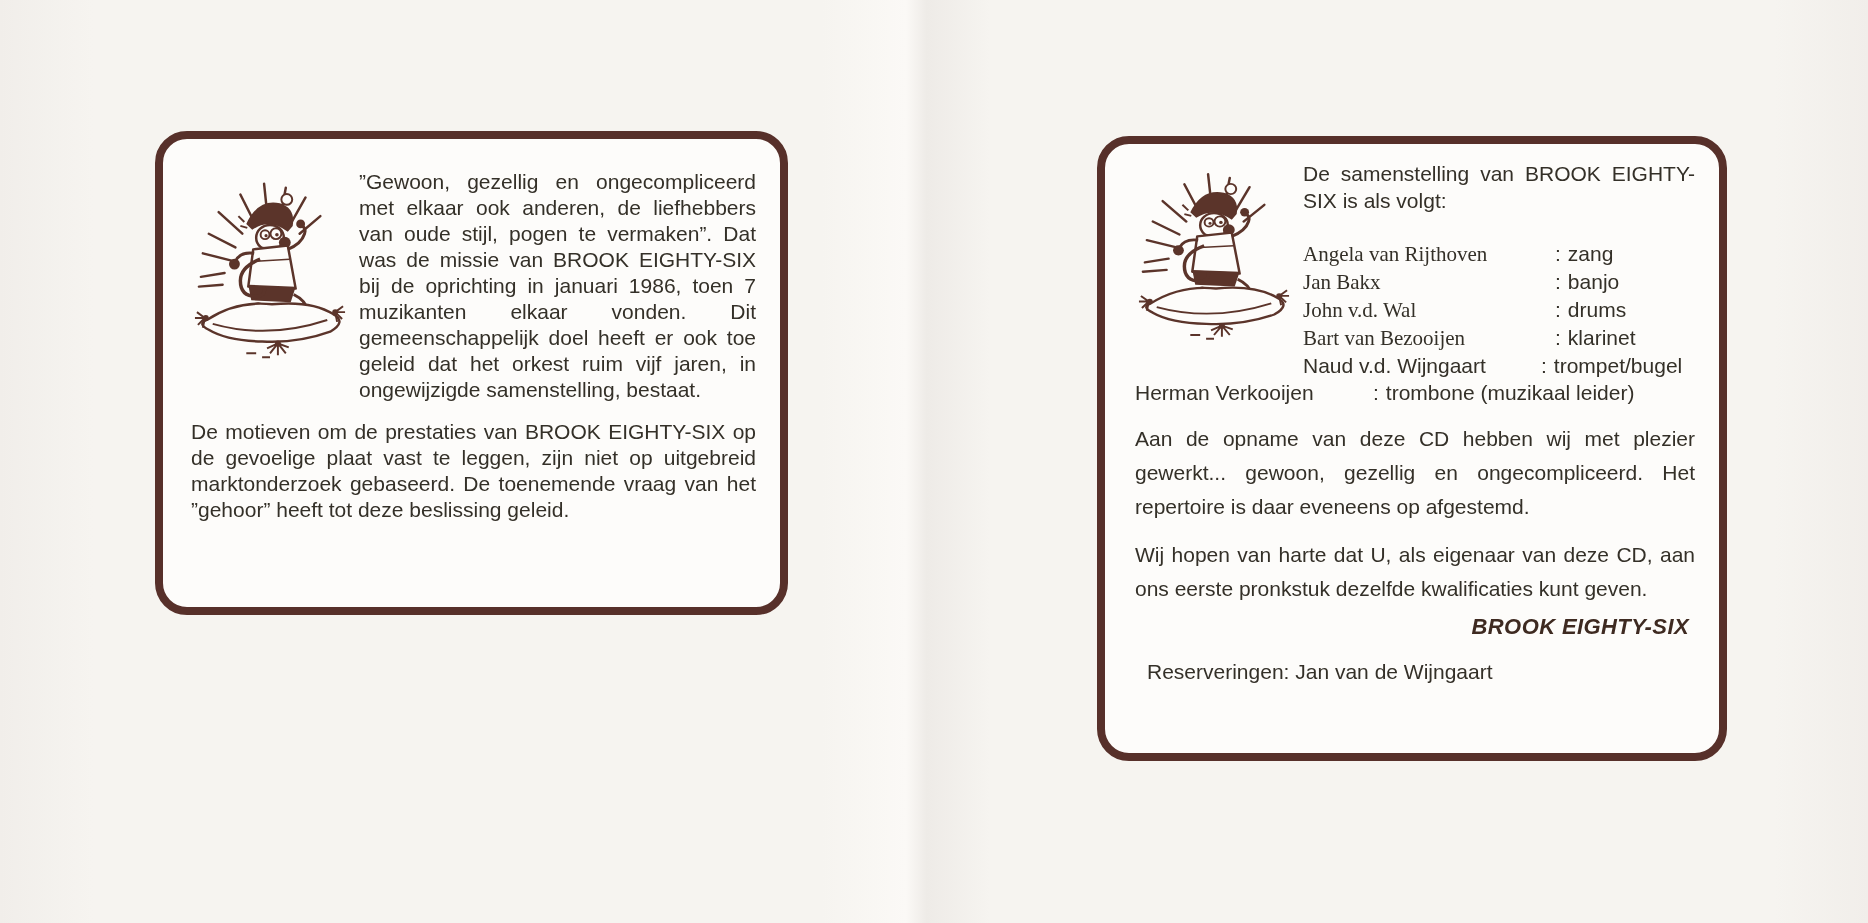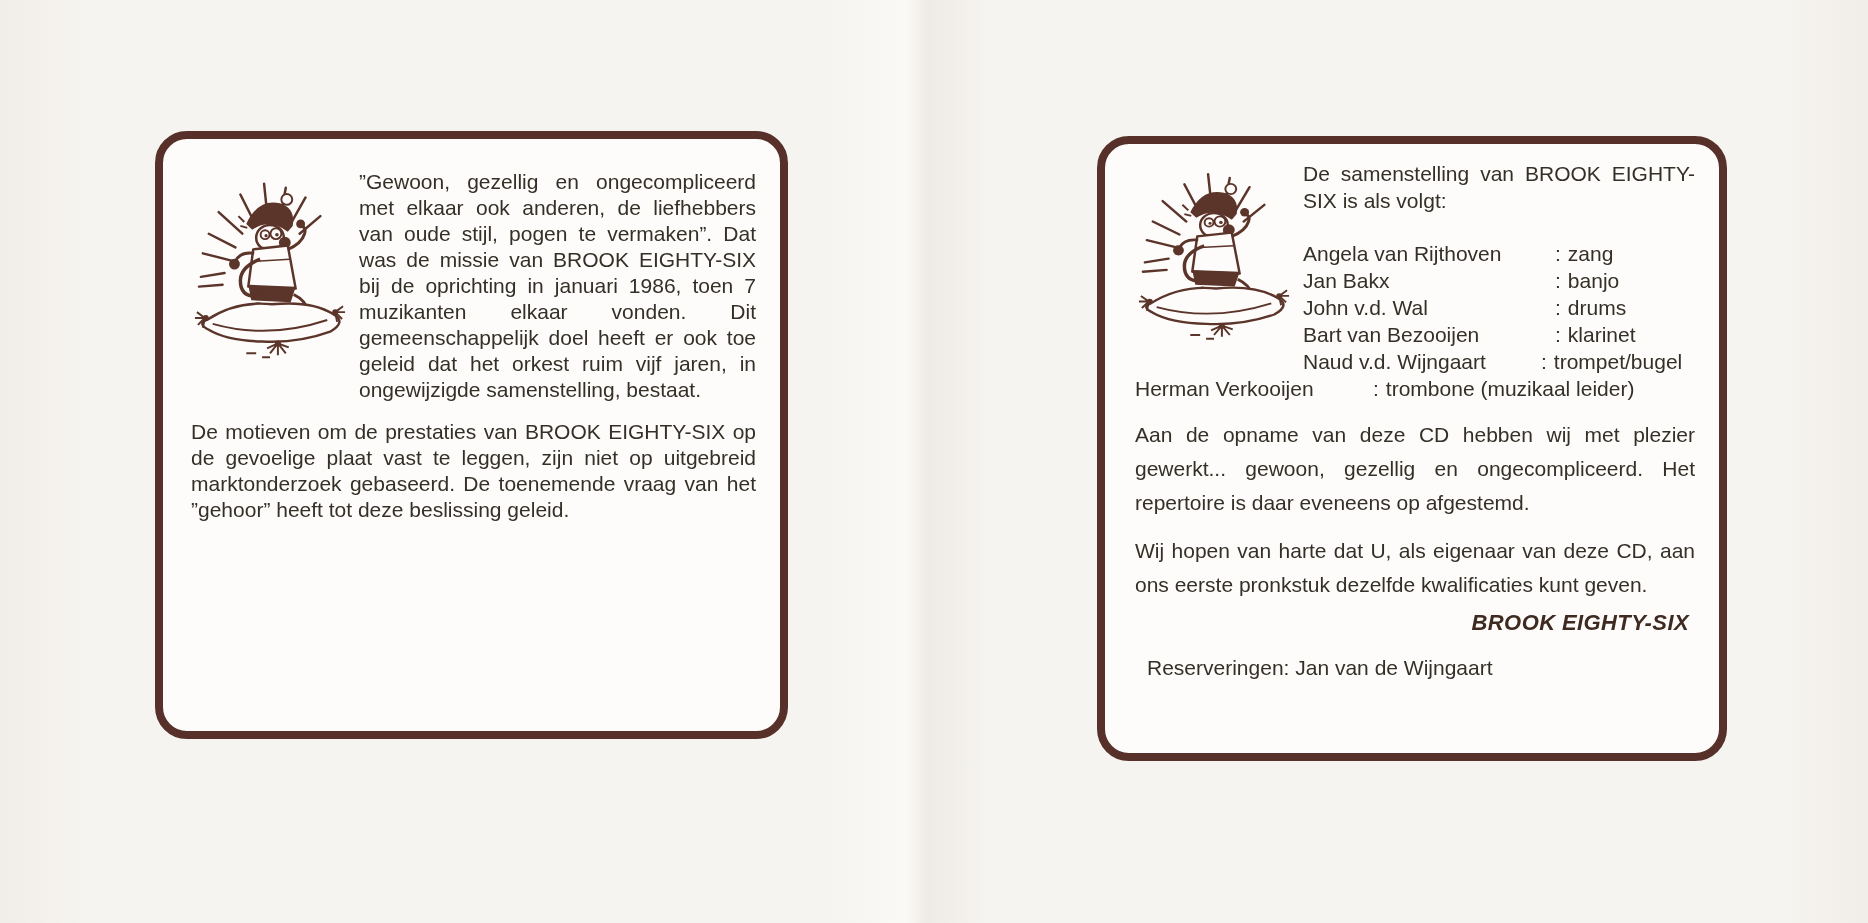--- a/index.html
+++ b/index.html
@@ -5,30 +5,30 @@
   html,body{margin:0;padding:0;background:#e9e6e1;}
   .sheet{
     position:relative;width:1868px;height:923px;overflow:hidden;
     background:linear-gradient(90deg,#f1eeea 0%,#f6f4f0 5%,#f6f4f0 44%,#fbf9f6 48.5%,#eeebe7 49.6%,#f6f4f0 53%,#f6f4f0 95%,#f1eeea 100%);
     font-family:"Liberation Sans","DejaVu Sans",sans-serif;color:#343028;
   }
   .panel{
     position:absolute;box-sizing:border-box;background:#fdfcfa;
     border:8px solid #57302a;border-radius:32px;
   }
-  .panel.left{left:155px;top:131px;width:633px;height:608px;padding:30px 24px 18px 28px;}
+  .panel.left{left:155px;top:131px;width:633px;height:484px;padding:30px 24px 18px 28px;}
   .panel.right{left:1097px;top:136px;width:630px;height:625px;padding:16px 24px 18px 30px;}
   .mascot{float:left;margin:2px 10px 12px 0;}
   p.body-par{margin:0 0 16px 0;text-align:justify;font-size:21px;line-height:26px;hyphens:auto;-webkit-hyphens:auto;}
   .panel.right p.body-par{line-height:34px;margin-bottom:14px;}
   p.intro{margin:0 0 26px 0;text-align:justify;font-size:21px;line-height:27px;}
   .members{font-size:21px;line-height:27px;}
   .mrow{white-space:nowrap;}
   .mrow .name{display:inline-block;}
-  .mrow.rowA .name{width:252px;}
+  .mrow.rowA .name{width:252px;font-family:Liberation Serif, serif;}
   .mrow.rowB .name{width:238px;}
   .mrow .sep{display:inline-block;margin-right:7px;}
   .members-full{margin-bottom:16px;}
   .signature{
     text-align:right;margin:-6px 6px 0 0;
     font-size:22px;font-weight:bold;font-style:italic;letter-spacing:.4px;color:#3e2a21;
   }
   .reservations{margin-top:18px;font-size:21px;line-height:27px;}
   .res-block{display:inline-block;margin-left:12px;}
   .res-tel{text-align:center;margin-top:1px;}

